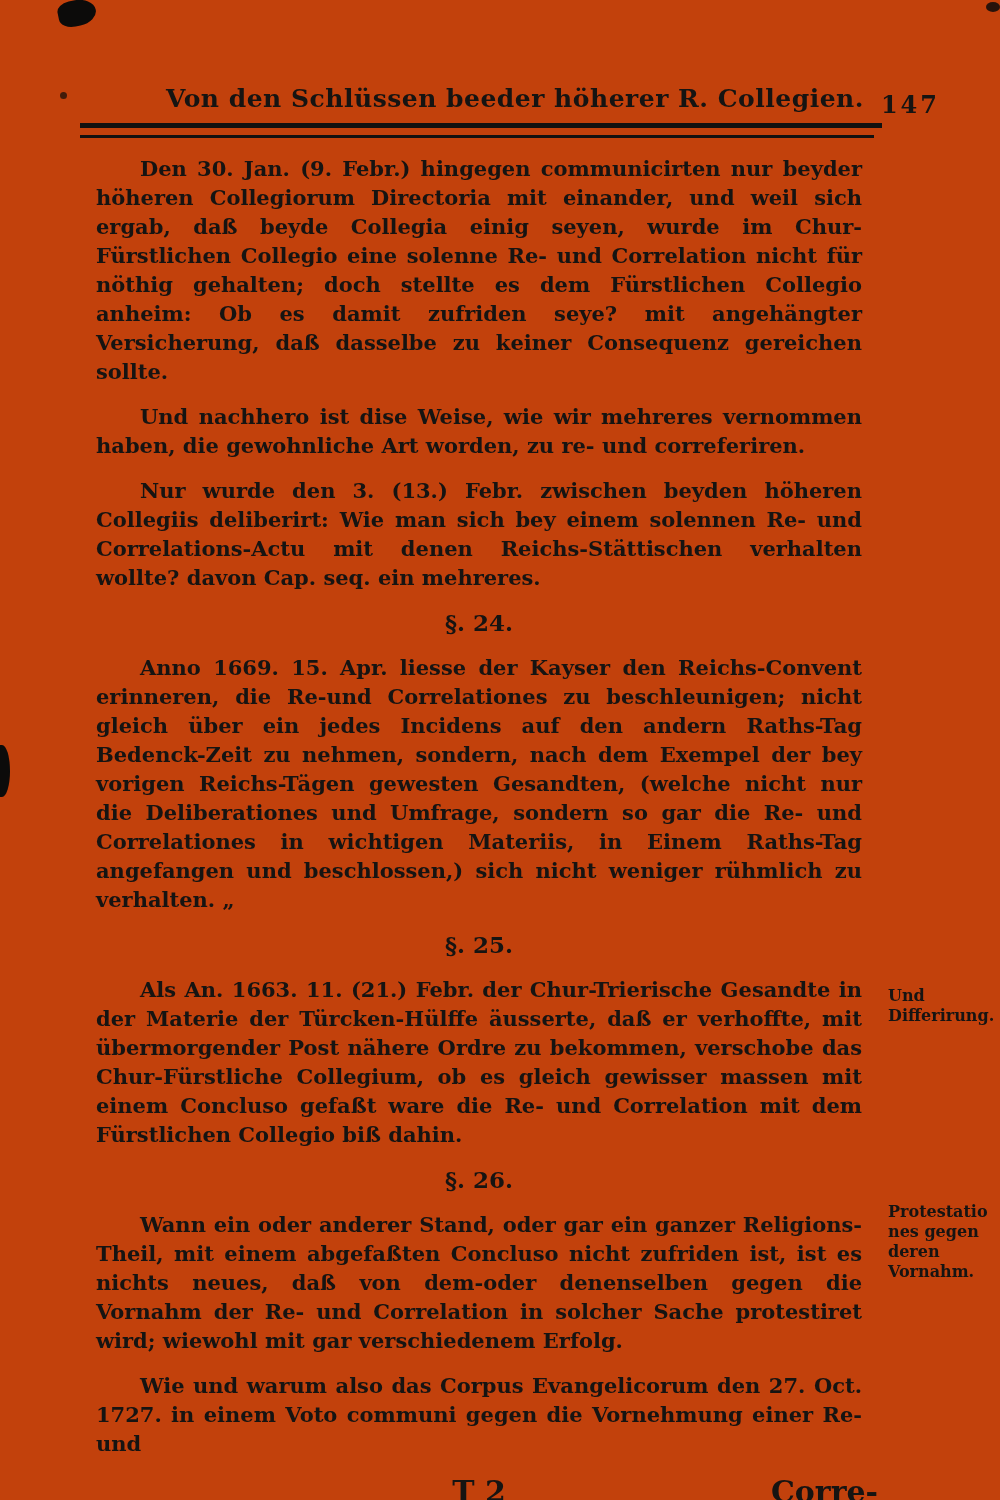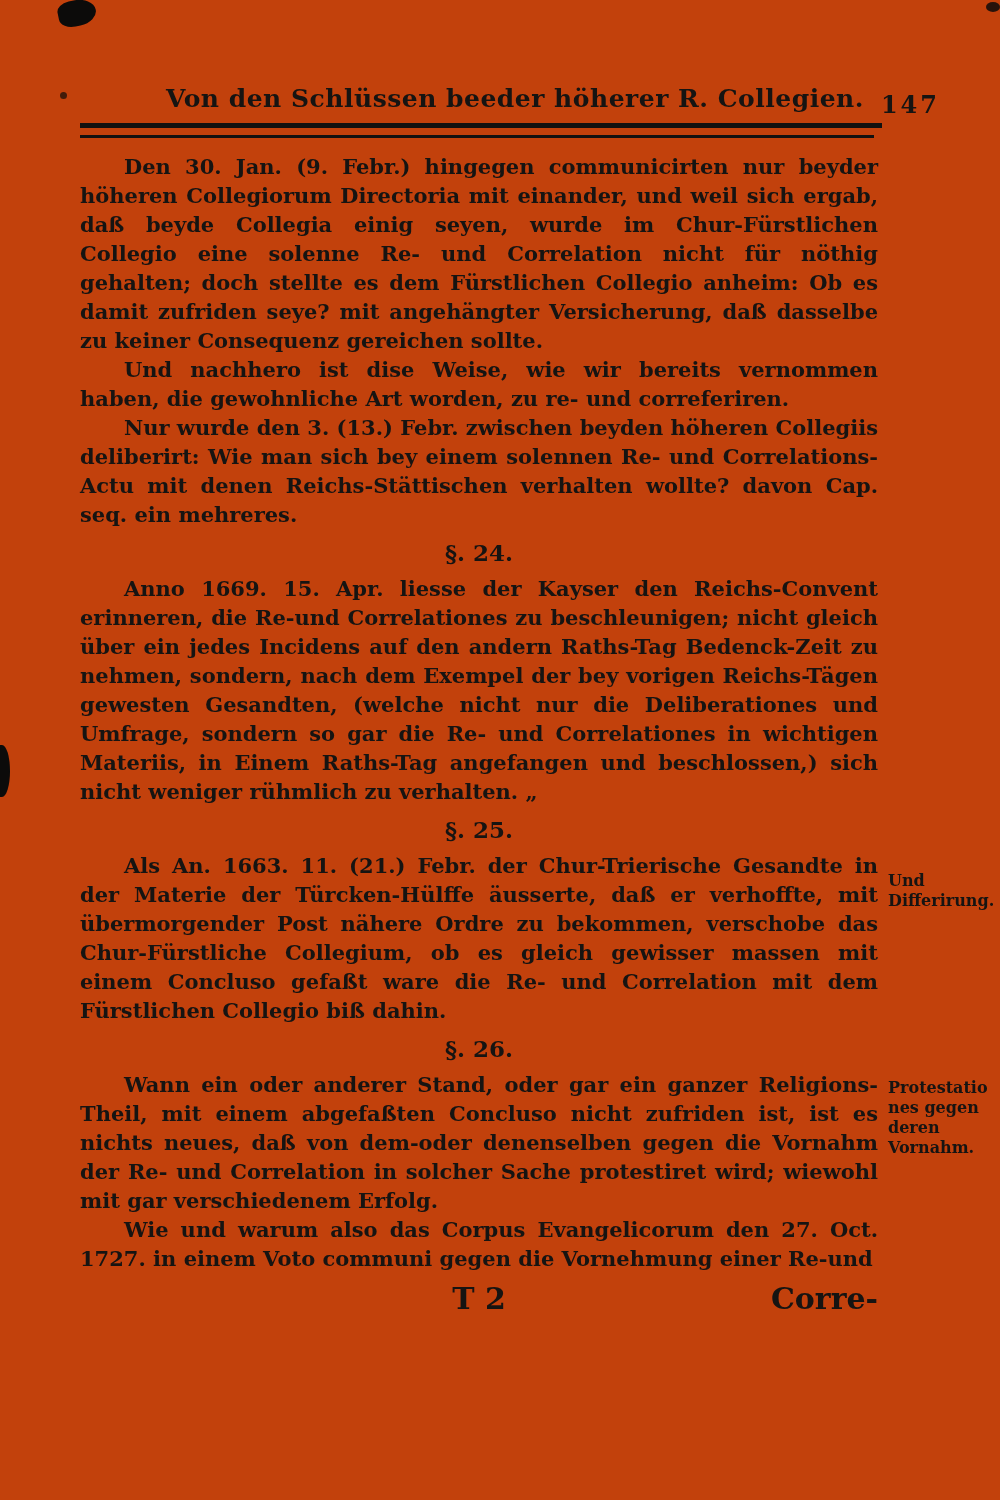--- a/index.html
+++ b/index.html
@@ -54,21 +54,21 @@
   .content {
     position: relative;
     margin: 14px 122px 0 80px; 
     font-size: 21px;
     line-height: 29px;
     font-weight: bold;
     text-align: justify;
   }
   .para {
     text-indent: 44px;
-    margin: 0;
+    margin: 16px;
   }
   .section-head {
     text-align: center;
     font-size: 23px;
     font-weight: bold;
     margin: 9px 0 7px 0;
     text-indent: 0;
   }
   .section-block { position: relative; }
   .margin-note {
@@ -78,21 +78,21 @@
     width: 108px;
     font-size: 16px;
     line-height: 20px;
     font-weight: bold;
     text-align: left;
     text-indent: 0;
     word-break: break-word;
   }
   .note-24 { top: 6px; }
   .note-25 { top: 44px; margin-top: 12px; }
-  .note-26 { top: 44px; }
+  .note-26 { top: 37px; }
 
   .footer-line {
     position: relative;
     margin: 8px 122px 0 80px;
     height: 32px;
     font-size: 30px;
     font-weight: bold;
   }
   .signature {
     position: absolute;
@@ -120,21 +120,21 @@
   </div>
 
   <div class="rules">
     <div class="rule1"></div>
     <div class="rule2"></div>
   </div>
 
   <div class="content">
 
     <p class="para">Den 30. Jan. (9. Febr.) hingegen communicirten nur beyder höheren Collegiorum Directoria mit einander, und weil sich ergab, daß beyde Collegia einig seyen, wurde im Chur-Fürstlichen Collegio eine solenne Re- und Correlation nicht für nöthig gehalten; doch stellte es dem Fürstlichen Collegio anheim: Ob es damit zufriden seye? mit angehängter Versicherung, daß dasselbe zu keiner Consequenz gereichen sollte.</p>
-    <p class="para">Und nachhero ist dise Weise, wie wir bereits vernommen haben, die gewohnliche Art worden, zu re- und correferiren.</p>
+    <p class="para">Und nachhero ist dise Weise, wie wir mehreres vernommen haben, die gewohnliche Art worden, zu re- und correferiren.</p>
     <p class="para">Nur wurde den 3. (13.) Febr. zwischen beyden höheren Collegiis deliberirt: Wie man sich bey einem solennen Re- und Correlations-Actu mit denen Reichs-Stättischen verhalten wollte? davon Cap. seq. ein mehreres.</p>
 
     <div class="section-block">
       <div class="section-head">§. 24.</div>
       <p class="para">Anno 1669. 15. Apr. liesse der Kayser den Reichs-Convent erinneren, die Re-und Correlationes zu beschleunigen; nicht gleich über ein jedes Incidens auf den andern Raths-Tag Bedenck-Zeit zu nehmen, sondern, nach dem Exempel der bey vorigen Reichs-Tägen gewesten Gesandten, (welche nicht nur die Deliberationes und Umfrage, sondern so gar die Re- und Correlationes in wichtigen Materiis, in Einem Raths-Tag angefangen und beschlossen,) sich nicht weniger rühmlich zu verhalten. „</p>
     </div>
 
     <div class="section-block">
       <div class="section-head">§. 25.</div>
       <p class="para">Als An. 1663. 11. (21.) Febr. der Chur-Trierische Gesandte in der Materie der Türcken-Hülffe äusserte, daß er verhoffte, mit übermorgender Post nähere Ordre zu bekommen, verschobe das Chur-Fürstliche Collegium, ob es gleich gewisser massen mit einem Concluso gefaßt ware die Re- und Correlation mit dem Fürstlichen Collegio biß dahin.</p>

